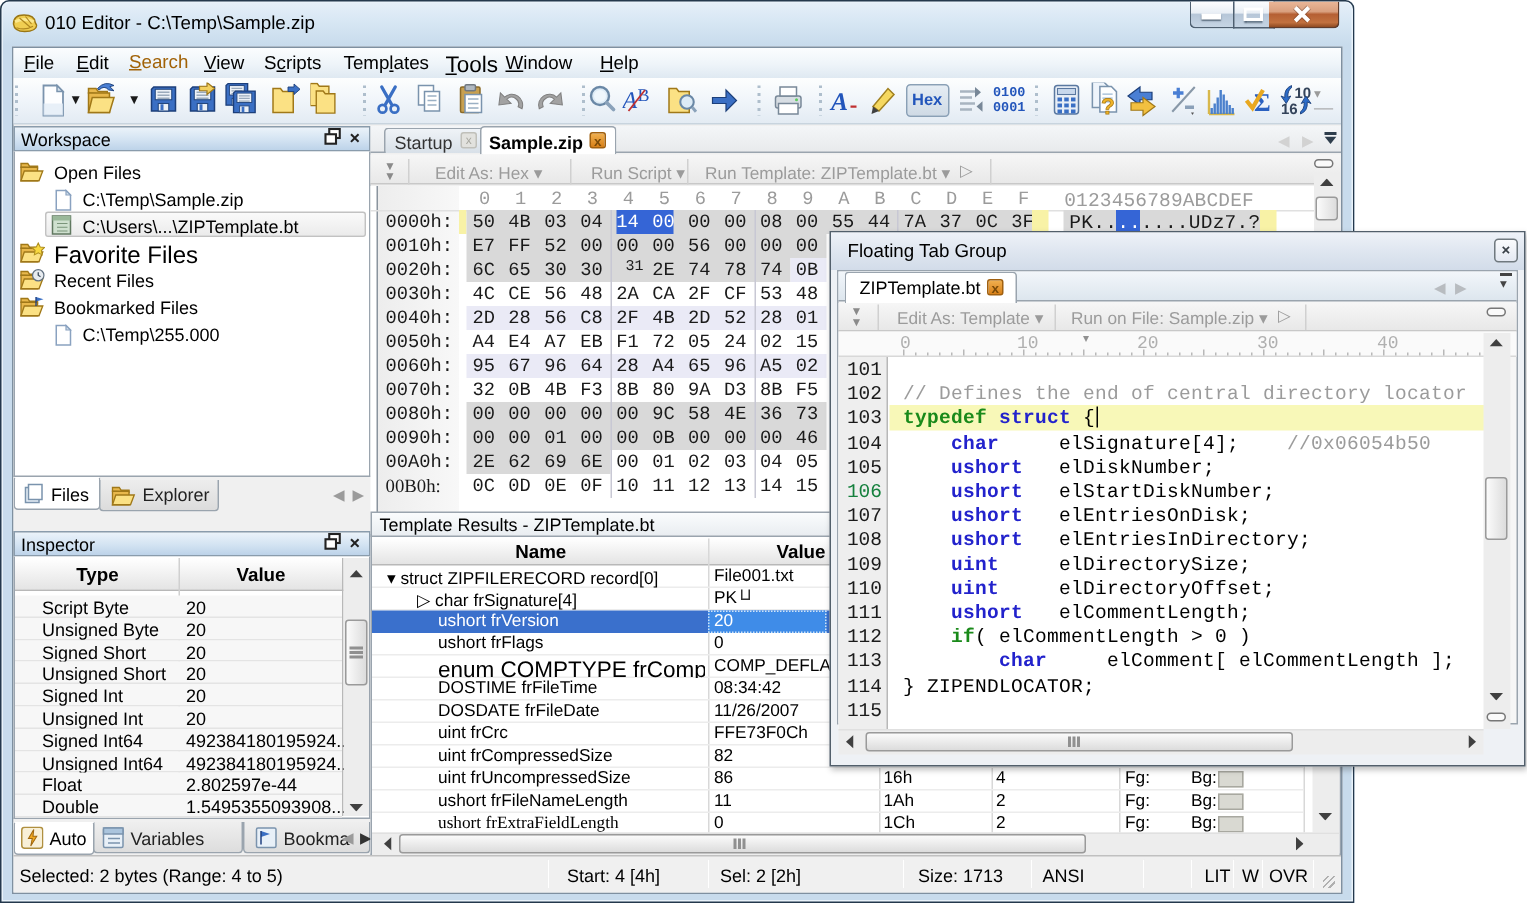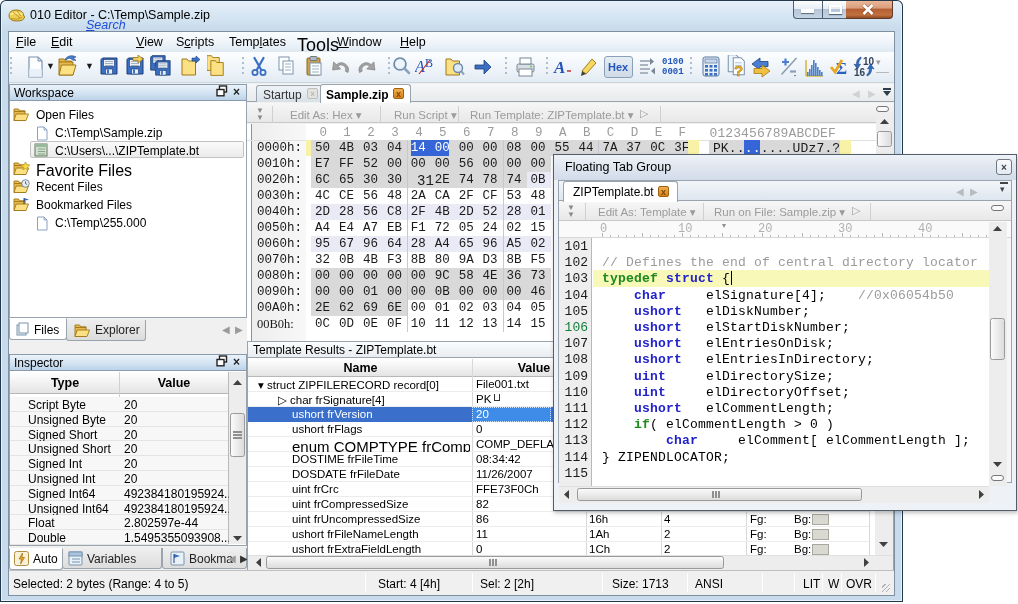--- a/index.html
+++ b/index.html
@@ -26,25 +26,25 @@
 <div class="a" style="left:829px;top:5px;width:13px;height:9px;border:2px solid #fff;box-shadow:0 1px 1px #5a6b7c;"></div>
 <svg class="a" style="left:860px;top:3px" width="16" height="13" viewBox="0 0 16 13">
     <path d="M3.5 2 L12.5 11 M12.5 2 L3.5 11" stroke="#5a3020" stroke-width="4" opacity="0.4"></path>
     <path d="M3.5 2 L12.5 11 M12.5 2 L3.5 11" stroke="#ffffff" stroke-width="2.6"></path>
   </svg>
 
 <div class="a" style="left:8px;top:31px;width:887px;height:565px;background:#f0f0f0;border:1px solid #7f90a0;"></div>
 <div class="a" style="left:9px;top:32px;width:885px;height:20px;background:linear-gradient(180deg,#fbfdfe 0,#eef4f9 55%,#dfe9f2 100%);"></div>
 <div class="a" style="left:16px;top:35px;font-size:12.5px;color:#000;"><span style="text-decoration:underline">F</span>ile</div>
 <div class="a" style="left:51px;top:35px;font-size:12.5px;color:#000;"><span style="text-decoration:underline">E</span>dit</div>
-<div class="a" style="left:86px;top:18px;font-size:12.5px;color:#1d4ed8;font-style:italic;"><span style="text-decoration:underline">S</span>earch</div>
+<div class="a" style="left:86px;top:34px;font-size:12.5px;color:#a16207;"><span style="text-decoration:underline">S</span>earch</div>
 <div class="a" style="left:136px;top:35px;font-size:12.5px;color:#000;"><span style="text-decoration:underline">V</span>iew</div>
 <div class="a" style="left:176px;top:35px;font-size:12.5px;color:#000;">S<span style="text-decoration:underline">c</span>ripts</div>
 <div class="a" style="left:229px;top:35px;font-size:12.5px;color:#000;">Temp<span style="text-decoration:underline">l</span>ates</div>
-<div class="a" style="left:297px;top:35px;font-size:18px;color:#000;"><span style="text-decoration:underline">T</span>ools</div>
+<div class="a" style="left:297px;top:35px;font-size:15px;color:#000;"><span style="text-decoration:underline">T</span>ools</div>
 <div class="a" style="left:337px;top:35px;font-size:12.5px;color:#000;"><span style="text-decoration:underline">W</span>indow</div>
 <div class="a" style="left:400px;top:35px;font-size:12.5px;color:#000;"><span style="text-decoration:underline">H</span>elp</div>
 <div class="a" style="left:9px;top:52px;width:885px;height:31px;background:linear-gradient(180deg,#fdfefe 0,#f0f5fa 50%,#e3ebf3 100%);border-bottom:1px solid #c8d4de;"></div>
 <div class="a" style="left:10px;top:57px;width:2px;height:20px;background:repeating-linear-gradient(180deg,#aebecc 0,#aebecc 2px,transparent 2px,transparent 5px);"></div>
 <svg class="a" style="left:24px;top:55px" width="22" height="24" viewBox="0 0 22 24">
     <path d="M5 2 h9 l4 4 v16 h-13 z" fill="#fdfeff" stroke="#7a93ad" stroke-width="1.2"></path>
     <path d="M5 14 h13 v8 h-13z" fill="#e2ecf6" opacity="0.8"></path>
     <path d="M14 2 l4 4 h-4 z" fill="#d3e0ec" stroke="#7a93ad" stroke-width="1"></path>
   </svg>
 <div class="a" style="left:46px;top:61px;font-size:9px;color:#1a1a1a;">▼</div>
@@ -461,21 +461,21 @@
 <div class="a mono" style="left:482.6px;top:157px;font-size:12.5px;color:#1a1a1a;">00</div>
 <div class="a mono" style="left:506.6px;top:157px;font-size:12.5px;color:#1a1a1a;">00</div>
 <div class="a mono" style="left:530.5px;top:157px;font-size:12.5px;color:#1a1a1a;">00</div>
 <div class="a mono" style="left:257px;top:173px;font-size:12.5px;color:#1a1a1a;">0020h:</div>
 <div class="a" style="left:311.0px;top:172px;width:215.5px;height:16px;background:#d9d9d9;"></div>
 <div class="a" style="left:526.5px;top:172px;width:24.0px;height:16px;background:#eaeaf6;"></div>
 <div class="a mono" style="left:315.0px;top:173px;font-size:12.5px;color:#1a1a1a;">6C</div>
 <div class="a mono" style="left:338.9px;top:173px;font-size:12.5px;color:#1a1a1a;">65</div>
 <div class="a mono" style="left:362.9px;top:173px;font-size:12.5px;color:#1a1a1a;">30</div>
 <div class="a mono" style="left:386.9px;top:173px;font-size:12.5px;color:#1a1a1a;">30</div>
-<div class="a mono" style="left:417px;top:173px;font-size:14px;color:#1a1a1a;">31</div>
+<div class="a mono" style="left:417px;top:173px;font-size:10px;color:#1a1a1a;">31</div>
 <div class="a mono" style="left:434.8px;top:173px;font-size:12.5px;color:#1a1a1a;">2E</div>
 <div class="a mono" style="left:458.7px;top:173px;font-size:12.5px;color:#1a1a1a;">74</div>
 <div class="a mono" style="left:482.6px;top:173px;font-size:12.5px;color:#1a1a1a;">78</div>
 <div class="a mono" style="left:506.6px;top:173px;font-size:12.5px;color:#1a1a1a;">74</div>
 <div class="a mono" style="left:530.5px;top:173px;font-size:12.5px;color:#1a1a1a;">0B</div>
 <div class="a mono" style="left:257px;top:189px;font-size:12.5px;color:#1a1a1a;">0030h:</div>
 <div class="a mono" style="left:315.0px;top:189px;font-size:12.5px;color:#1a1a1a;">4C</div>
 <div class="a mono" style="left:338.9px;top:189px;font-size:12.5px;color:#1a1a1a;">CE</div>
 <div class="a mono" style="left:362.9px;top:189px;font-size:12.5px;color:#1a1a1a;">56</div>
 <div class="a mono" style="left:386.9px;top:189px;font-size:12.5px;color:#1a1a1a;">48</div>
@@ -639,21 +639,21 @@
 <div class="a" style="left:812px;top:514px;width:17px;height:11px;background:#d9d9d2;border:1px solid #a8a8a0;"></div>
 <div class="a" style="left:248px;top:541px;width:621px;height:1px;background:#ececec;"></div>
 <div class="a" style="left:292px;top:528px;width:178px;height:14px;overflow:hidden;white-space:nowrap;font-size:11.5px;color:#000;">ushort frFileNameLength</div>
 <div class="a" style="left:476px;top:528px;font-size:11.5px;color:#000;">11</div>
 <div class="a" style="left:589px;top:528px;font-size:11.5px;color:#000;">1Ah</div>
 <div class="a" style="left:664px;top:528px;font-size:11.5px;color:#000;">2</div>
 <div class="a" style="left:750px;top:528px;font-size:11.5px;">Fg:</div>
 <div class="a" style="left:794px;top:528px;font-size:11.5px;">Bg:</div>
 <div class="a" style="left:812px;top:529px;width:17px;height:11px;background:#d9d9d2;border:1px solid #a8a8a0;"></div>
 <div class="a" style="left:248px;top:556px;width:621px;height:1px;background:#ececec;"></div>
-<div class="a" style="left:292px;top:543px;width:178px;height:14px;overflow:hidden;white-space:nowrap;font-size:11.5px;color:#000;">ushort frExtraFieldLength</div>
+<div class="a" style="left:292px;top:543px;width:178px;height:14px;overflow:hidden;white-space:nowrap;font-size:11.5px;color:#000;font-family:Liberation Serif, serif;">ushort frExtraFieldLength</div>
 <div class="a" style="left:476px;top:543px;font-size:11.5px;color:#000;">0</div>
 <div class="a" style="left:589px;top:543px;font-size:11.5px;color:#000;">1Ch</div>
 <div class="a" style="left:664px;top:543px;font-size:11.5px;color:#000;">2</div>
 <div class="a" style="left:750px;top:543px;font-size:11.5px;">Fg:</div>
 <div class="a" style="left:794px;top:543px;font-size:11.5px;">Bg:</div>
 <div class="a" style="left:812px;top:544px;width:17px;height:11px;background:#d9d9d2;border:1px solid #a8a8a0;"></div>
 
 <div class="a" style="left:875px;top:359px;width:18px;height:196px;background:#ededed;"></div>
 <svg class="a" style="left:879px;top:542px" width="9" height="5">
     <polygon points="0,0 9,0 4.5,5" fill="#404040"></polygon>

